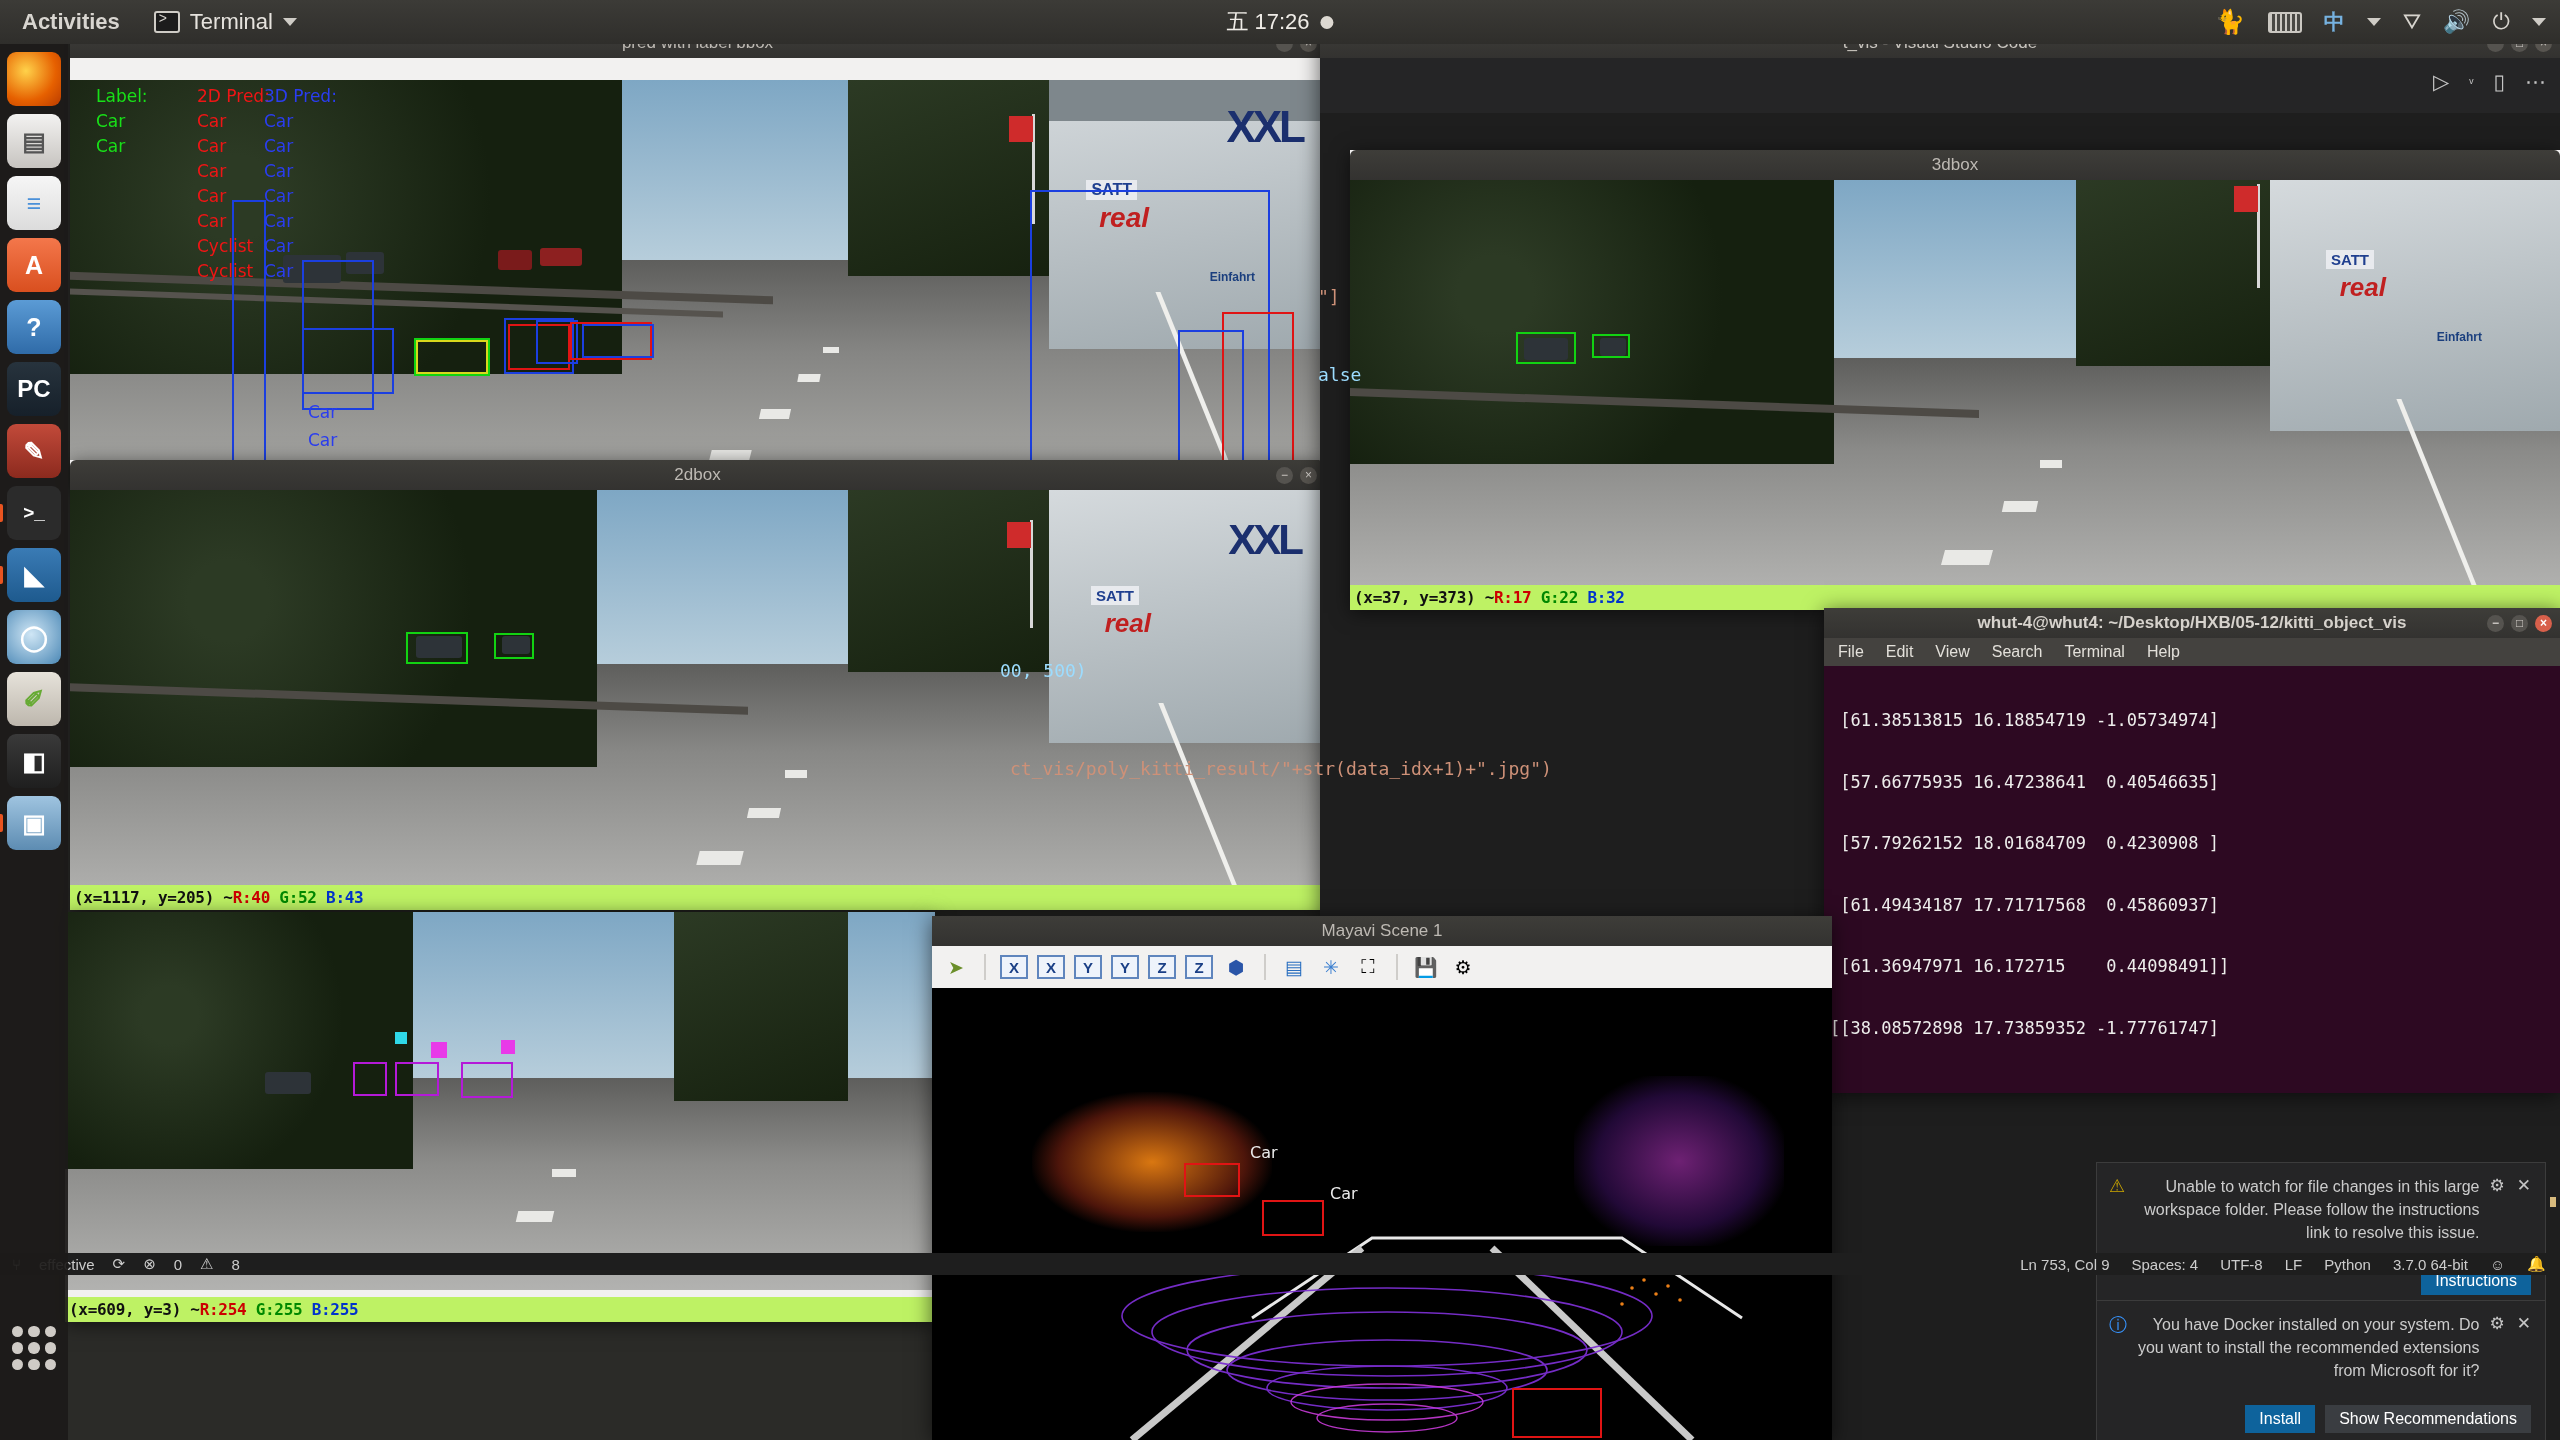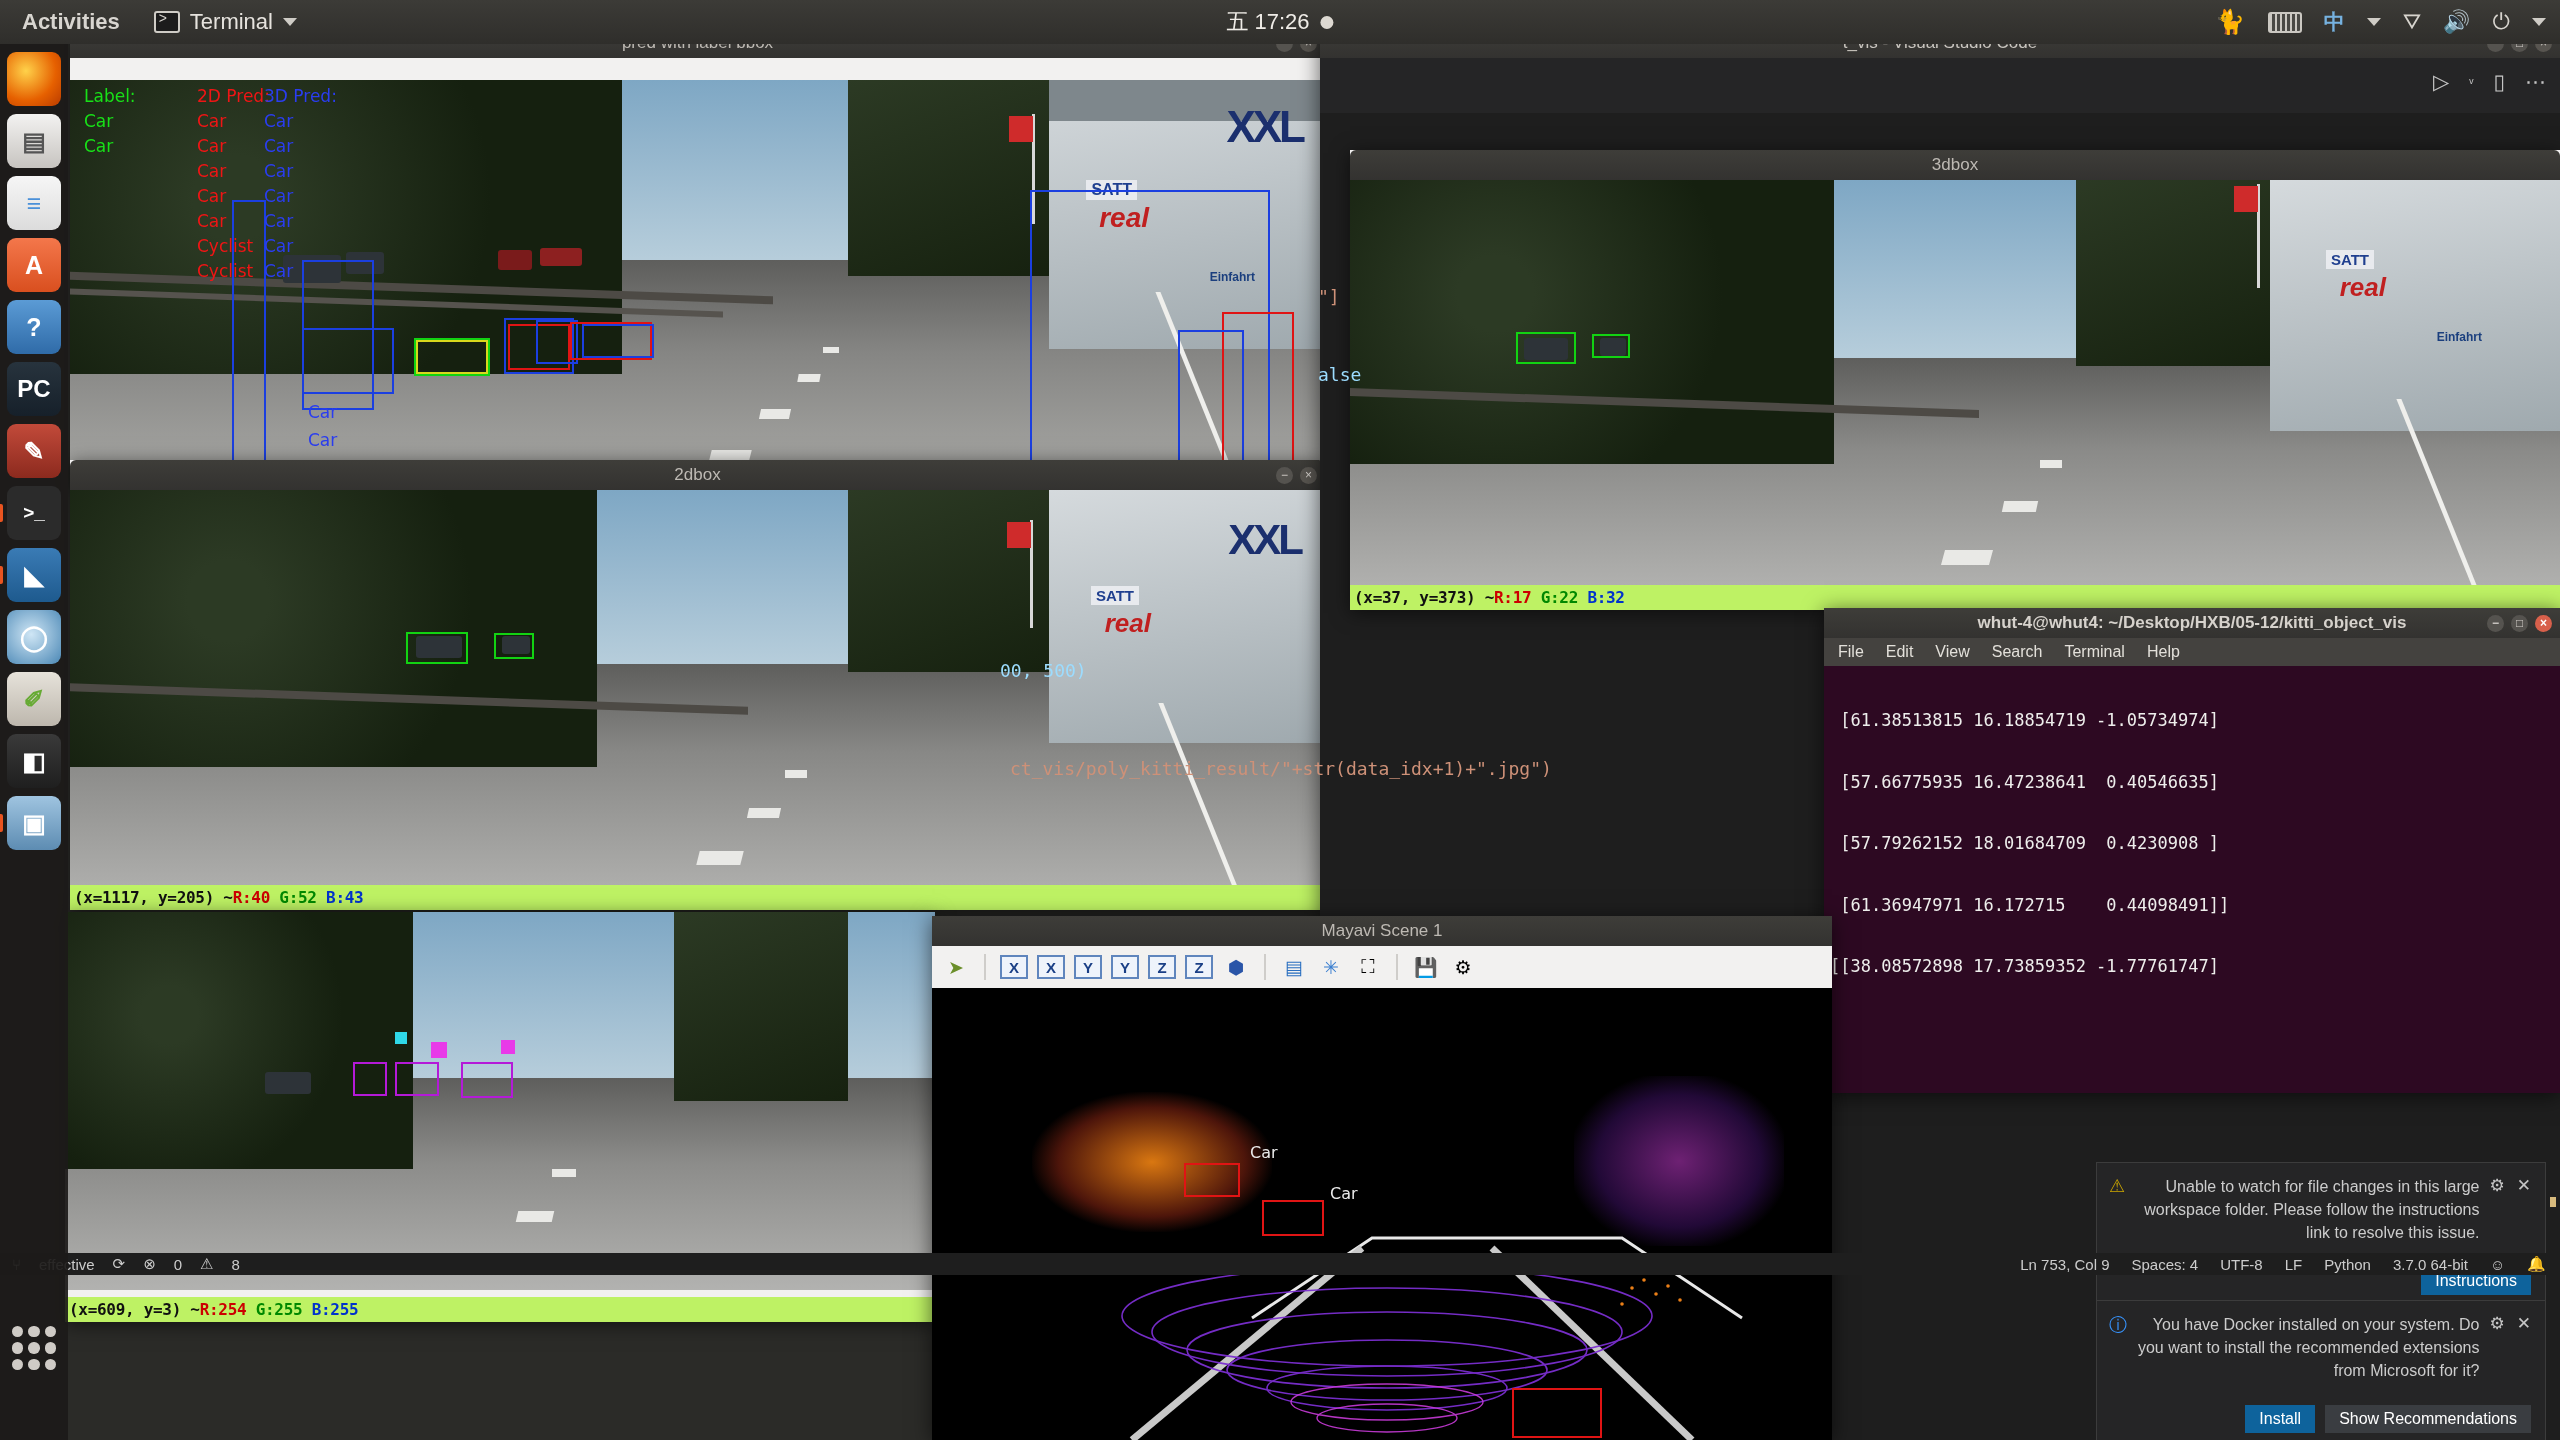--- a/index.html
+++ b/index.html
@@ -258,21 +258,21 @@
       <div class="bbox b" style="left:466px;top:240px;width:42px;height:44px"></div>
       <div class="bbox r" style="left:500px;top:242px;width:82px;height:38px"></div>
       <div class="bbox b" style="left:512px;top:244px;width:72px;height:34px"></div>
       <div class="bbox b" style="left:232px;top:180px;width:72px;height:150px"></div>
       <div class="bbox b" style="left:162px;top:120px;width:34px;height:300px"></div>
       <div class="bbox b" style="left:960px;top:110px;width:240px;height:300px"></div>
       <div class="bbox r" style="left:1152px;top:232px;width:72px;height:178px"></div>
       <div class="bbox b" style="left:1108px;top:250px;width:66px;height:160px"></div>
 
       <div class="predlabels" style="left:14px;top:6px;">
-        <div class="col" style="left:0">
+        <div class="col" style="left:12px">
           <div class="lbl c-green">Label:</div>
           <div class="lbl c-green">Car</div>
           <div class="lbl c-green">Car</div>
         </div>
         <div class="col" style="left:113px">
           <div class="lbl c-red">2D Pred:</div>
           <div class="lbl c-red">Car</div>
           <div class="lbl c-red">Car</div>
           <div class="lbl c-red">Car</div>
           <div class="lbl c-red">Car</div>
@@ -482,20 +482,21 @@
       <span>Edit</span>
       <span>View</span>
       <span>Search</span>
       <span>Terminal</span>
       <span>Help</span>
     </div>
     <div class="term-body" style="height:427px;">
       <div> [61.38513815 16.18854719 -1.05734974]</div>
       <div> [57.66775935 16.47238641  0.40546635]</div>
       <div> [57.79262152 18.01684709  0.4230908 ]</div>
+      <div> [61.49434187 17.71717568  0.45860937]</div>
       <div> [61.36947971 16.172715    0.44098491]]</div>
       <div>[[38.08572898 17.73859352 -1.77761747]</div>
       
       
       
       
       
       
       
       

